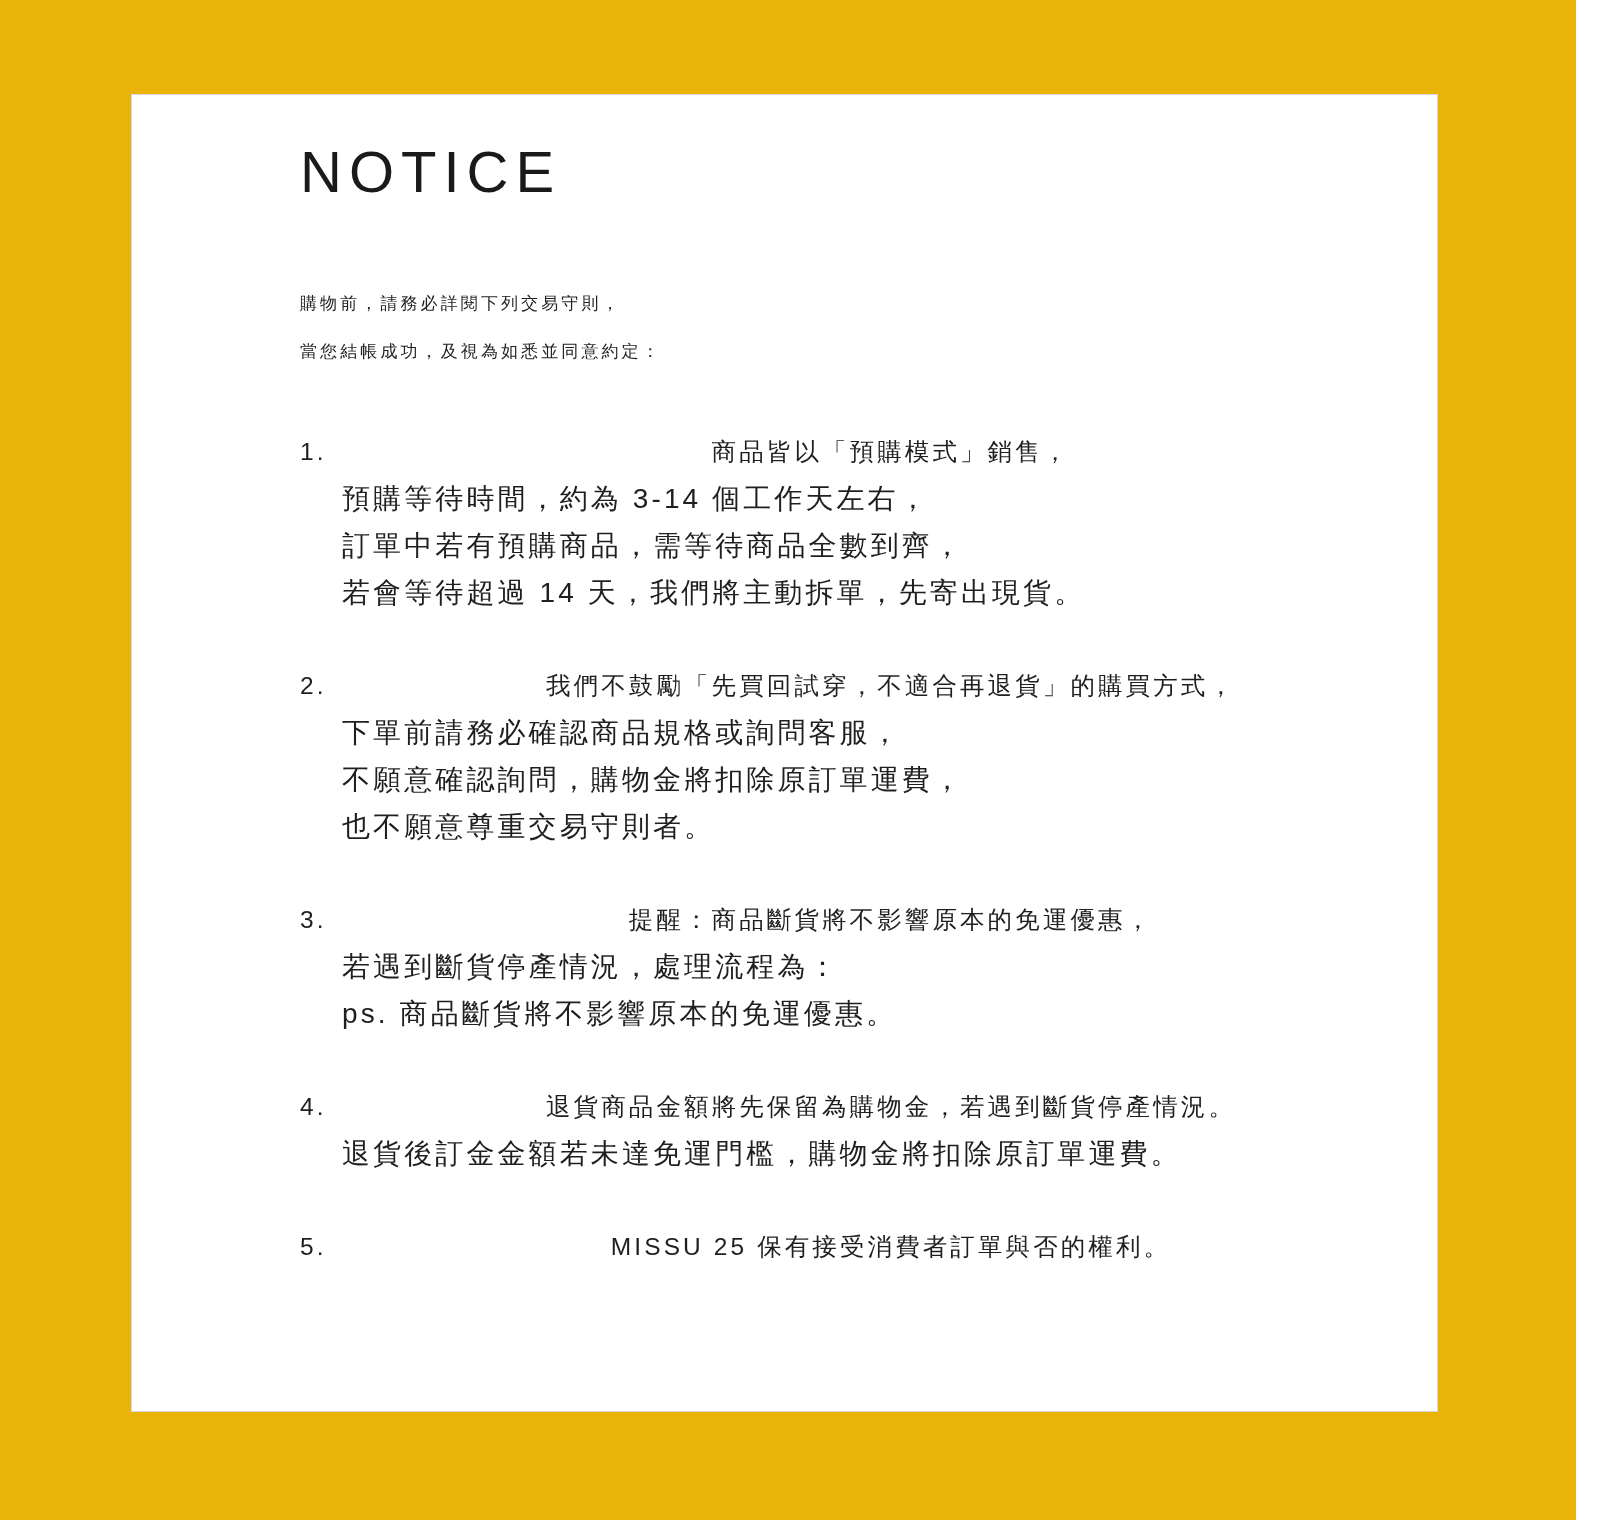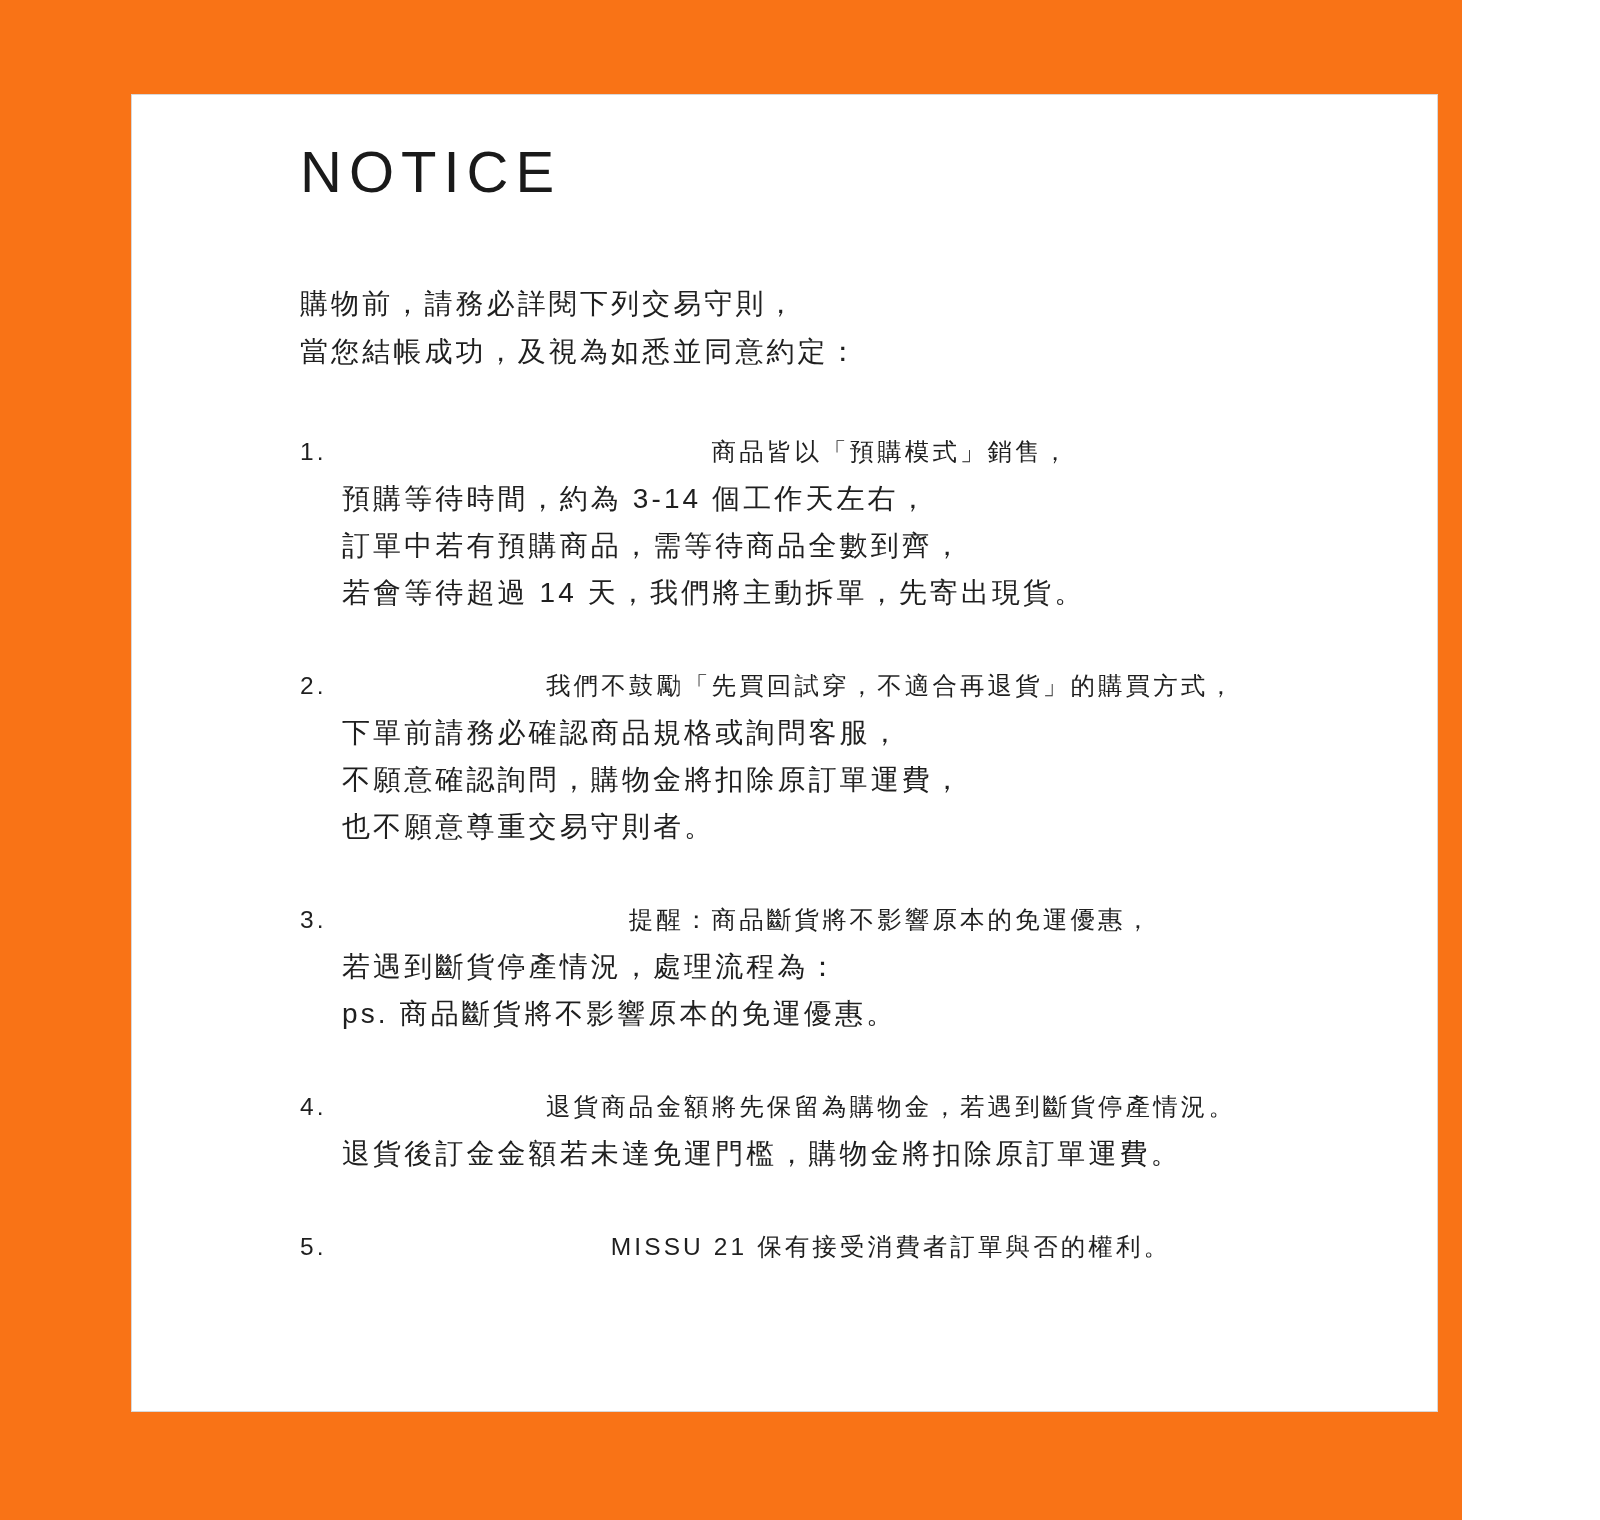--- a/index.html
+++ b/index.html
@@ -9,23 +9,23 @@
   }
   body {
     width: 1600px;
     height: 1520px;
     font-family: "Liberation Sans", sans-serif;
     color: #1a1a1a;
     overflow: hidden;
   }
   .page {
     position: relative;
-    width: 1462px;
+    width: 1576px;
     height: 1520px;
-    background: #f97316;
+    background: #eab308;
     box-sizing: border-box;
   }
   .frame {
     position: absolute;
     left: 131px;
     top: 94px;
     width: 1307px;
     height: 1318px;
     border: 1px solid #d8d8d8;
     box-sizing: border-box;
@@ -43,21 +43,21 @@
     letter-spacing: 7px;
     color: #1a1a1a;
     line-height: 1.1;
     margin: 0 0 76px 0;
     font-family: "Liberation Sans", sans-serif;
   }
   .intro {
     margin-bottom: 52px;
   }
   .intro .line {
-    font-size: 28px;
+    font-size: 17px;
     letter-spacing: 3.1px;
     line-height: 48px;
     color: #1f1f1f;
     white-space: nowrap;
   }
   .item {
     margin-bottom: 46px;
   }
   .item:last-child {
     margin-bottom: 0;
@@ -136,18 +136,18 @@
       <div class="item-row">
         <span class="item-num">4.</span>
         <span class="item-text">退貨商品金額將先保留為購物金，若遇到斷貨停產情況。</span>
       </div>
       <div class="sub-row">退貨後訂金金額若未達免運門檻，購物金將扣除原訂單運費。</div>
     </div>
 
     <div class="item">
       <div class="item-row">
         <span class="item-num">5.</span>
-        <span class="item-text">MISSU 21 保有接受消費者訂單與否的權利。</span>
+        <span class="item-text">MISSU 25 保有接受消費者訂單與否的權利。</span>
       </div>
     </div>
 
   </div>
 </div>
 
 </body></html>

